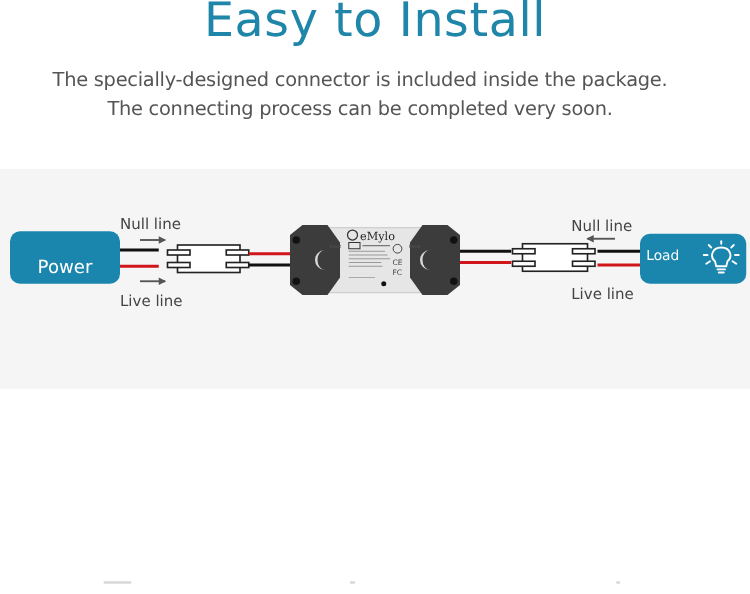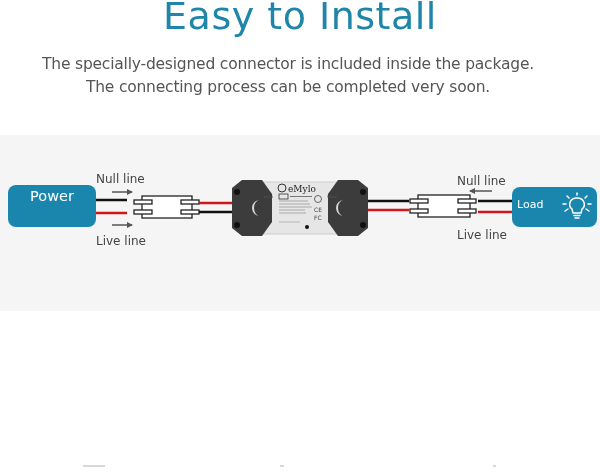--- a/index.html
+++ b/index.html
@@ -3,21 +3,21 @@
 <meta charset="utf-8">
 <style>
   html, body { margin:0; padding:0; }
   body { width:600px; height:475px; background:#ffffff; position:relative; overflow:hidden; font-family:"DejaVu Sans", "Liberation Sans", sans-serif; }
   .title { position:absolute; left:0; top:-6px; width:600px; text-align:center; font-size:38px; color:#1f86a9; font-family:"DejaVu Sans", sans-serif; font-weight:400; letter-spacing:0.5px; }
   .sub { position:absolute; left:0; width:600px; text-align:center; font-size:15.5px; color:#555555; font-family:"DejaVu Sans", sans-serif; letter-spacing:-0.2px; }
   .sub1 { top:55px; left:-12px; }
   .sub2 { top:78px; left:-12px; }
   .panel { position:absolute; left:0; top:135px; width:600px; height:176px; background:#f5f5f5; }
   .box { position:absolute; background:#1a86ae; border-radius:8px; color:#fff; }
-  .power-box { left:8px; top:185px; width:88px; height:42px; text-align:center; font-size:14.5px; line-height:17px; padding-top:3px; box-sizing:border-box; }
+  .power-box { left:8px; top:185px; width:88px; height:42px; text-align:center; font-size:14.5px; line-height:17px; padding-top:21px; box-sizing:border-box; }
   .load-box { left:512px; top:187px; width:85px; height:40px; }
   .load-label { position:absolute; left:5px; top:11px; font-size:11px; }
   .wire-label { position:absolute; font-size:12px; color:#444; font-family:"DejaVu Sans", sans-serif; }
   .diagram-svg { position:absolute; left:0; top:0; width:600px; height:475px; }
   .artifact { position:absolute; top:465px; height:2px; background:#d8d8d8; }
 </style>
 </head>
 <body>
 
 <div class="title">Easy to Install</div>

